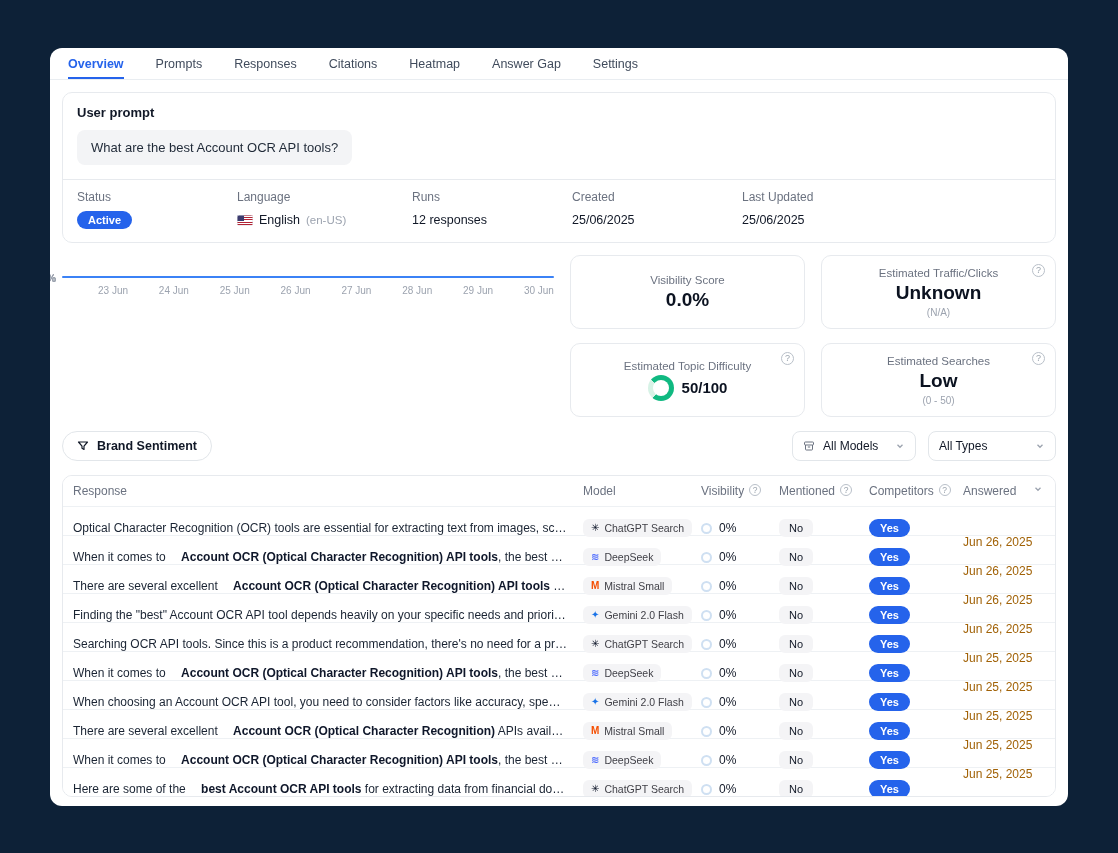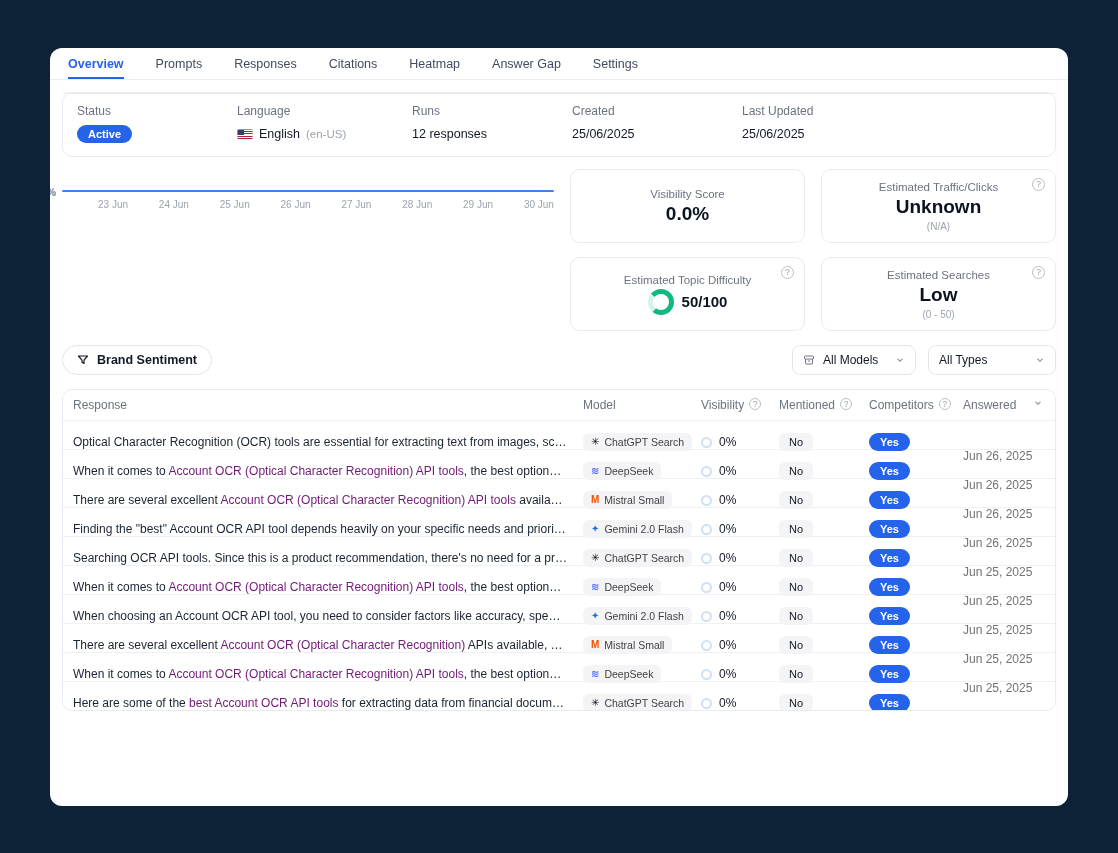--- a/index.html
+++ b/index.html
@@ -106,50 +106,54 @@
   .t-header { height:30px; font-size:12px; color:#6b7280; background:#fff; }
   .h-cell { display:flex; align-items:flex-start; gap:5px; }
   .h-cell.first { padding-left:10px; }
   .h-cell.sortable { justify-content:space-between; padding-right:12px; }
   .t-row { height:29px; border-top:1px solid #eef1f4; background:#fff; cursor:pointer; font-size:12px; }
   .cell { display:flex; align-items:center; }
   .cell.response {
     padding-left:10px; padding-right:16px; display:block; white-space:nowrap;
     overflow:hidden; text-overflow:ellipsis; color:#1a2433; line-height:29px;
   }
-  .seg-bold { font-weight:400; color:#701a75; }
+  .seg-bold { font-weight:700; color:#0f172a;margin-left:12px; }
   .model-chip {
     display:inline-flex; align-items:center; gap:5px; background:#f4f4f6; border-radius:6px;
     padding:3px 8px; font-size:10.5px; color:#3f3f46; white-space:nowrap;
   }
   .model-icon { font-size:10px; line-height:1; }
   .vis-ring { width:11px; height:11px; border:2.5px solid #cfe0f2; border-radius:50%; margin-right:7px; flex:0 0 auto; }
   .chip-no { background:#f4f4f6; border-radius:6px; padding:3px 10px; font-size:11px; color:#111827; }
   .chip-yes { background:#2563eb; color:#fff; border-radius:999px; padding:3px 11px; font-size:11px; font-weight:600; }
-  .answered { color:#737373;margin-top:28px; }
+  .answered { color:#a16207;margin-top:28px; }
   svg { display:block; }
 </style>
 </head>
 <body>
 
 <div class="app-card">
 
   <div class="tab-bar">
       <div class="tab active">Overview</div>
       <div class="tab">Prompts</div>
       <div class="tab">Responses</div>
       <div class="tab">Citations</div>
       <div class="tab">Heatmap</div>
       <div class="tab">Answer Gap</div>
       <div class="tab">Settings</div>
     </div>
 
   <div class="content">
 
     <div class="info-panel">
+      <div class="prompt-section">
+        <div class="prompt-label">User prompt</div>
+        <div class="prompt-chip">What are the best Account OCR API tools?</div>
+      </div>
       <div class="meta-row">
           <div class="meta-field" style="flex-basis: 160px;">
             <div class="meta-label">Status</div>
             <div class="meta-value">
               <span class="badge-active">Active</span>
             </div>
           </div>
           <div class="meta-field" style="flex-basis: 175px;">
             <div class="meta-label">Language</div>
             <div class="meta-value">

